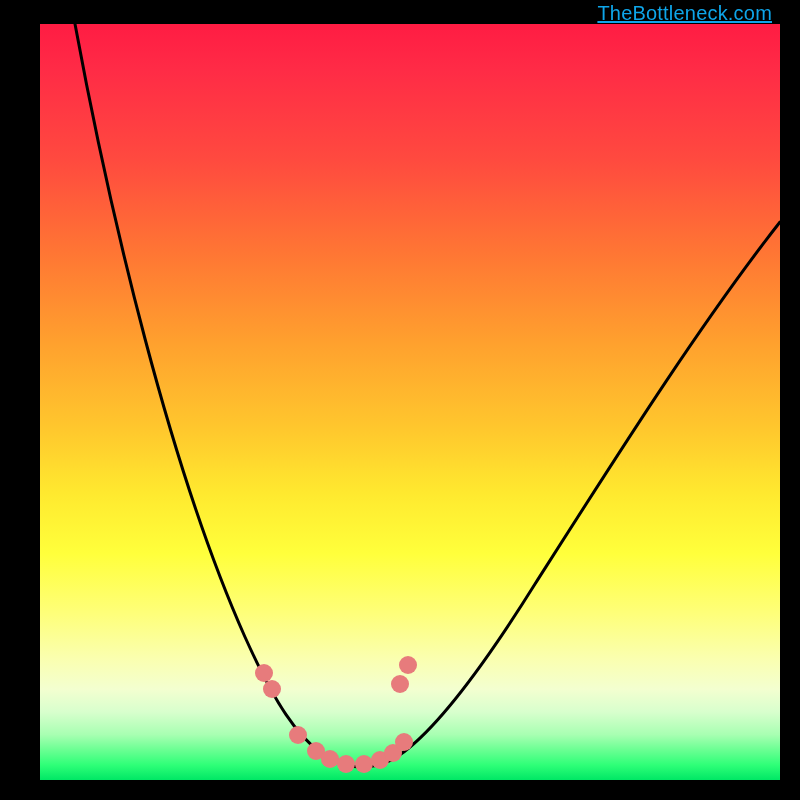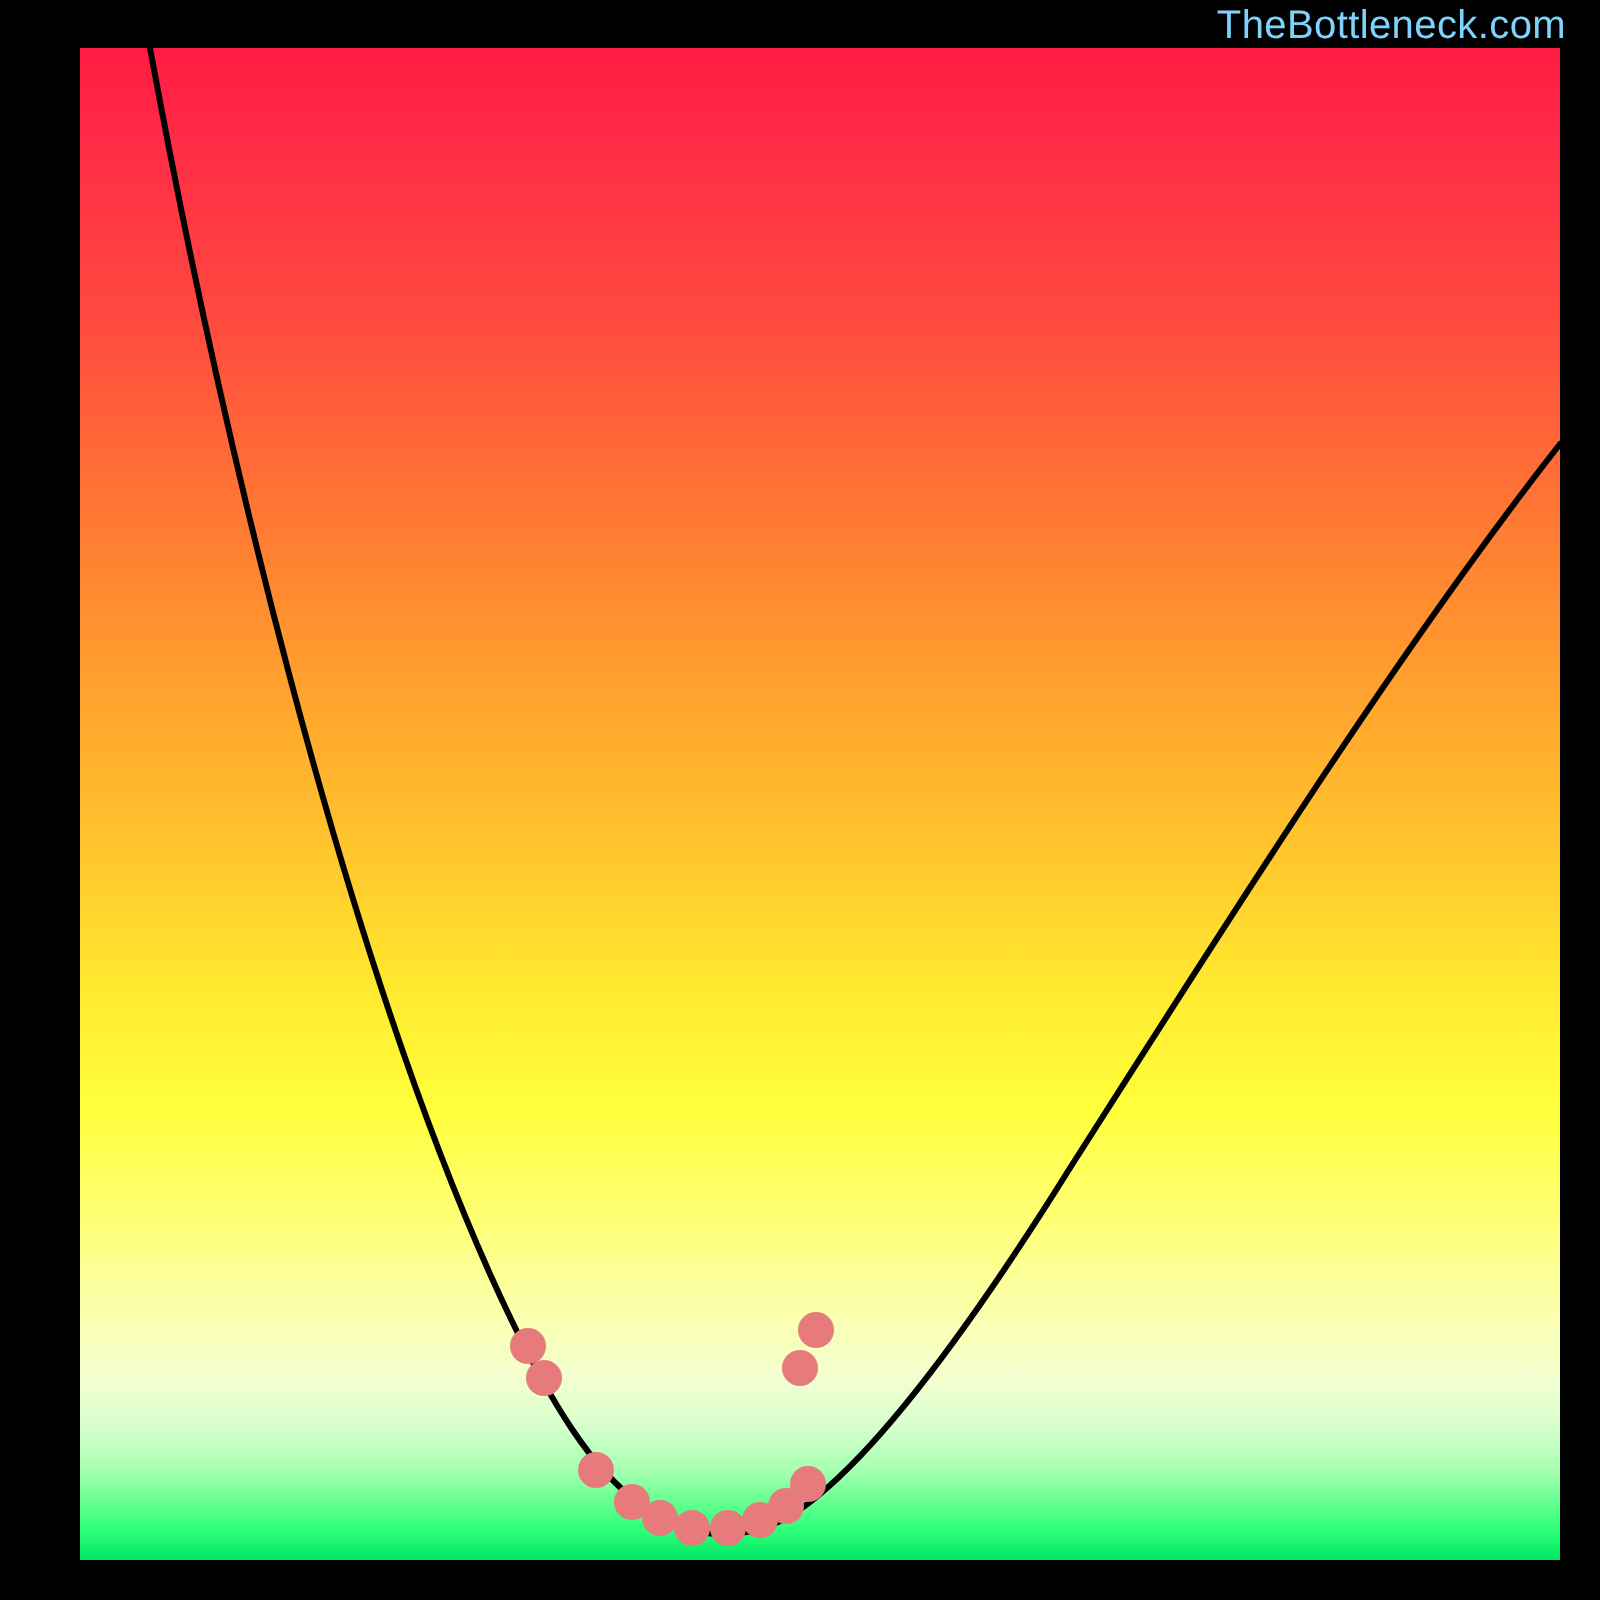--- a/index.html
+++ b/index.html
@@ -56,25 +56,26 @@
   svg.overlay {
     position: absolute;
     left: 0;
     top: 0;
     width: 740px;
     height: 756px;
   }
   .attribution {
     position: absolute;
     top: 2px;
-    right: 17px;
-    color: #7dd3fc;
+    right: 28px;
+    color: #0ea5e9;
     font-size: 20px;
     letter-spacing: 0.2px;
     font-weight: 500;
+    text-decoration: underline;
   }
 </style>
 </head>
 <body>
 
 <div class="frame">
 
   <div class="attribution">TheBottleneck.com</div>
 
   <div class="plot-area">

